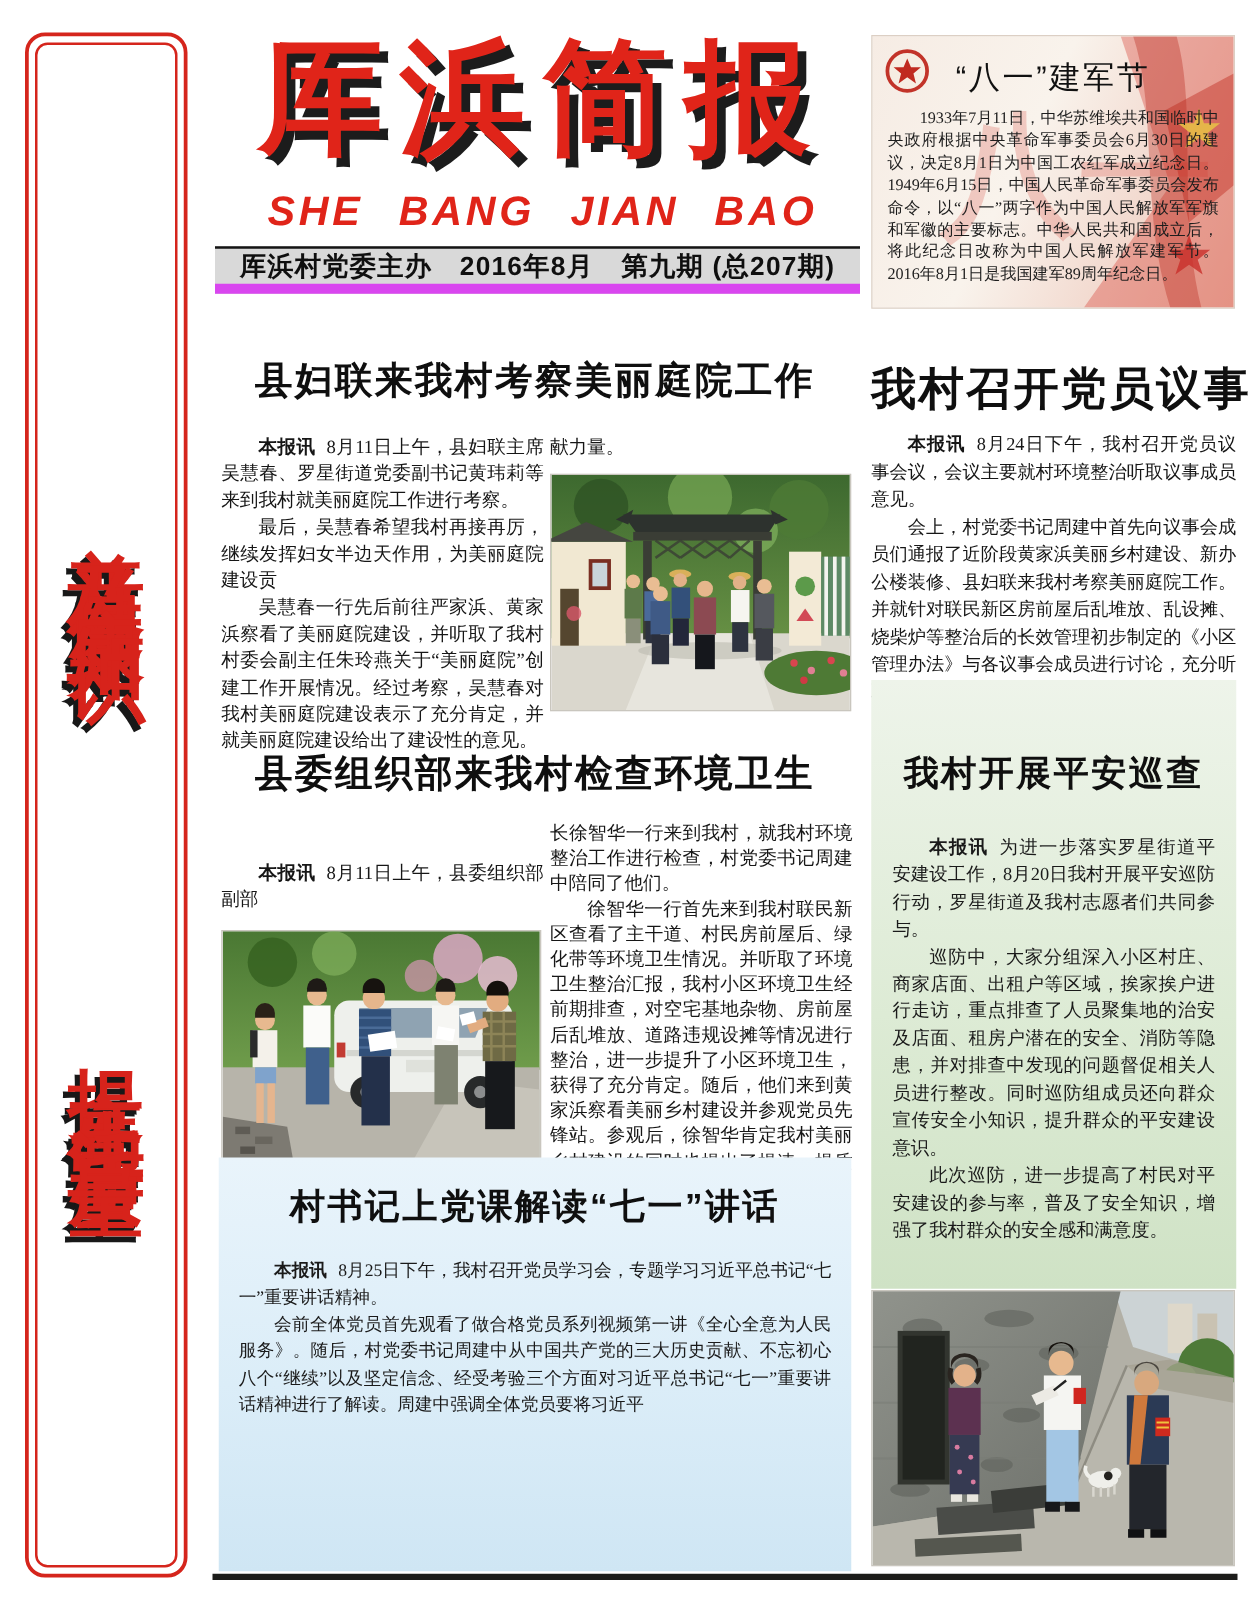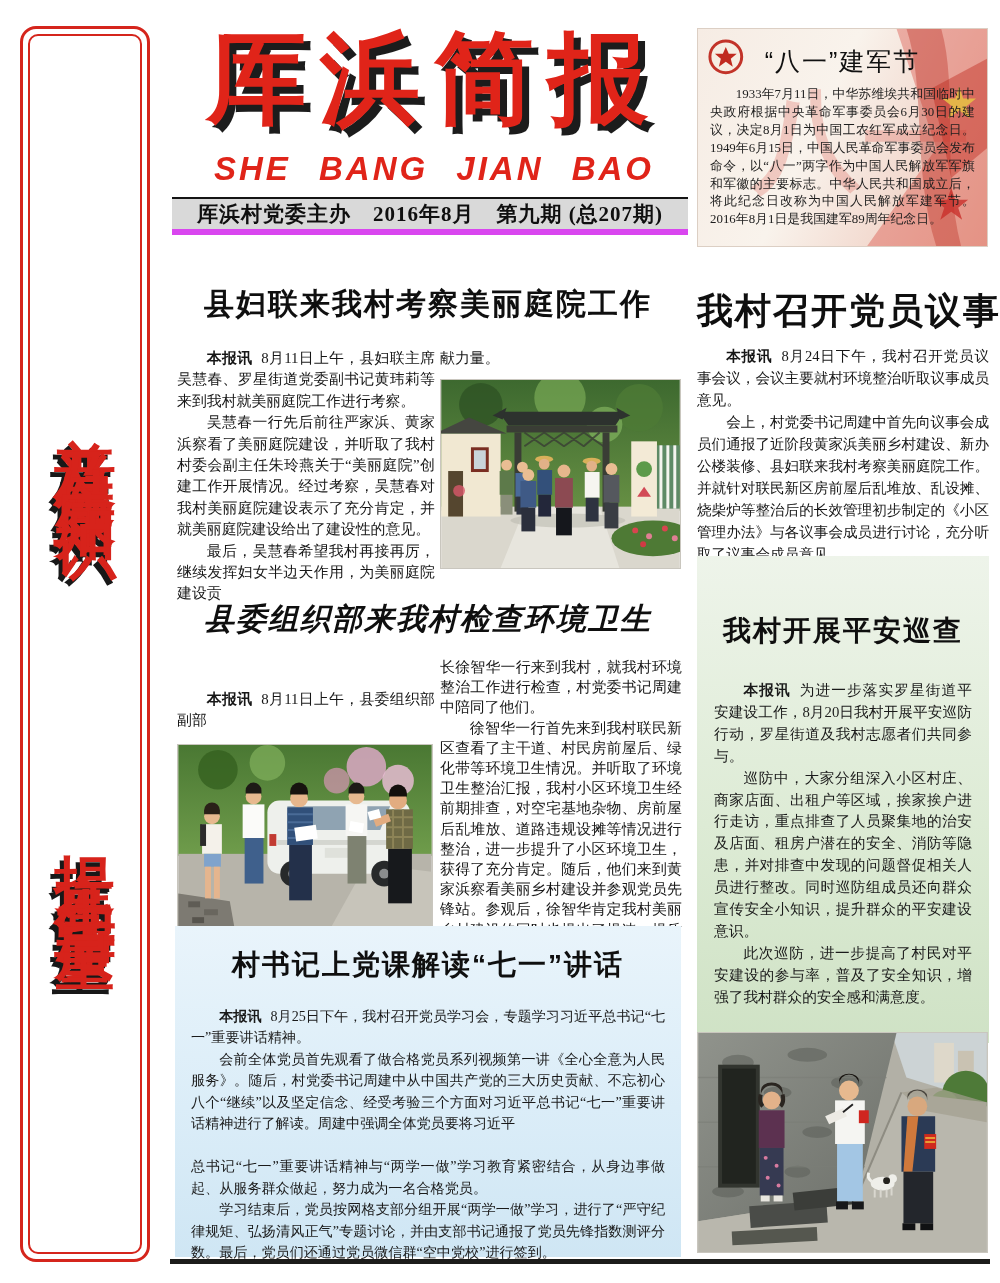--- a/index.html
+++ b/index.html
@@ -33,23 +33,23 @@
     font-size:100px; line-height:120px; letter-spacing:14px;
     color:#e02419; text-shadow:7px 7px 0 #1c1c1c; white-space:nowrap;
   }
   .masthead-sub {
     position:absolute; left:178px; top:150px; width:512px; text-align:center;
     font-family:"Liberation Sans","DejaVu Sans",sans-serif; font-style:italic; font-weight:bold;
     font-size:33px; letter-spacing:3px; word-spacing:16px; color:#e02419; white-space:nowrap;
   }
   .issue-bar {
     position:absolute; left:172px; top:197px; width:516px; height:38px;
-    background:#d9d9d9; border-top:2px solid #141414; border-bottom:6px solid #d946ef;
+    background:#d9d9d9; border-top:2px solid #141414; border-bottom:8px solid #d946ef;
     display:flex; align-items:center; justify-content:center;
-    font-family:Liberation Serif, serif; font-weight:bold;
+    font-family:Liberation Sans, sans-serif; font-weight:bold;
     font-size:21px; color:#0f0f0f; letter-spacing:1px; white-space:nowrap;
   }
 
   
   .army-box {
     position:absolute; left:697px; top:28px; width:291px; height:219px;
     background:linear-gradient(115deg,#f6ece4 0%,#f9f3ec 42%,#f3dcd2 68%,#ecc3b2 100%);
     border:1px solid #dccfc4; overflow:hidden;
   }
   .army-box svg.deco { position:absolute; inset:0; }
@@ -80,28 +80,28 @@
   .t-funlian { left:175px; top:284px; width:506px; font-size:30px; }
   .c-funlian-1 { left:177px; top:348px; width:258px; }
   .c-funlian-2 { left:440px; top:348px; width:241px; }
   .c-funlian-2 .photo { margin-top:10px; }
 
   
   .t-yishihui { left:697px; top:287px; width:292px; font-size:36px; }
   .c-yishihui { left:697px; top:345px; width:292px; font-size:14.6px; line-height:22px; }
 
   
-  .t-zuzhibu { left:175px; top:599px; width:506px; font-size:30px;font-style:italic; }
+  .t-zuzhibu { left:175px; top:599px; width:506px; font-size:30px; }
   .c-zuzhibu-1 { left:177px; top:689px; width:258px; }
   .c-zuzhibu-1 .photo { margin-top:12px; }
   .c-zuzhibu-2 { left:440px; top:657px; width:242px; font-size:14.9px; line-height:20.2px; }
 
   
   .green-box {
-    position:absolute; left:697px; top:556px; width:292px; height:487px;
+    position:absolute; left:697px; top:544px; width:292px; height:487px;
     background:linear-gradient(180deg,#eef4ea 0%,#ddebd5 55%,#cfe2c5 100%);
   }
   .green-box .art-title-in {
     margin-top:56px; text-align:center; font-family:"Liberation Sans","DejaVu Sans",sans-serif;
     font-weight:900; font-size:28px; letter-spacing:2px; color:#0f0f0f;
   }
   .green-body { padding:30px 17px 0 17px; font-size:14.7px; line-height:21.9px; text-align:justify; }
 
   
   .blue-box {
@@ -152,22 +152,22 @@
       <polygon points="28,18 31,25 39,25 33,30 35,38 28,33 21,38 23,30 17,25 25,25" fill="#c02a1f"></polygon>
     </g>
   </svg>
   <div class="army-title">“八一”建军节</div>
   <p class="army-body">1933年7月11日，中华苏维埃共和国临时中央政府根据中央革命军事委员会6月30日的建议，决定8月1日为中国工农红军成立纪念日。1949年6月15日，中国人民革命军事委员会发布命令，以“八一”两字作为中国人民解放军军旗和军徽的主要标志。中华人民共和国成立后，将此纪念日改称为中国人民解放军建军节。2016年8月1日是我国建军89周年纪念日。</p>
 </div>
 
 <div class="art-title t-funlian">县妇联来我村考察美丽庭院工作</div>
 <div class="body-col c-funlian-1">
   <p class="para"><b class="lead">本报讯</b><span>8月11日上午，县妇联主席吴慧春、罗星街道党委副书记黄玮莉等来到我村就美丽庭院工作进行考察。</span></p>
+  <p class="para">最后，吴慧春希望我村再接再厉，继续发挥妇女半边天作用，为美丽庭院建设贡</p>
   <p class="para">吴慧春一行先后前往严家浜、黄家浜察看了美丽庭院建设，并听取了我村村委会副主任朱玲燕关于“美丽庭院”创建工作开展情况。经过考察，吴慧春对我村美丽庭院建设表示了充分肯定，并就美丽庭院建设给出了建设性的意见。</p>
-  <p class="para">最后，吴慧春希望我村再接再厉，继续发挥妇女半边天作用，为美丽庭院建设贡</p>
 </div>
 <div class="body-col c-funlian-2">
   <p class="para noindent">献力量。</p>
   <svg class="photo" width="241" height="190" viewBox="0 0 241 190" title="美丽庭院考察现场：村口木廊门前考察组交流">
     <defs>
       <linearGradient id="fol1" x1="0" y1="0" x2="0" y2="1">
         <stop offset="0" stop-color="#3d692f"></stop>
           <stop offset="1" stop-color="#679044"></stop>
       </linearGradient>
     </defs>
@@ -338,24 +338,20 @@
   </div>
 </div>
 
 <div class="blue-box">
   <div class="art-title-in">村书记上党课解读“七一”讲话</div>
   <div class="blue-cols">
     <div class="blue-col">
       <p class="para"><b class="lead">本报讯</b><span>8月25日下午，我村召开党员学习会，专题学习习近平总书记“七一”重要讲话精神。</span></p>
       <p class="para">会前全体党员首先观看了做合格党员系列视频第一讲《全心全意为人民服务》。随后，村党委书记周建中从中国共产党的三大历史贡献、不忘初心八个“继续”以及坚定信念、经受考验三个方面对习近平总书记“七一”重要讲话精神进行了解读。周建中强调全体党员要将习近平</p>
     </div>
-    <div class="blue-col">
-      <p class="para noindent">总书记“七一”重要讲话精神与“两学一做”学习教育紧密结合，从身边事做起、从服务群众做起，努力成为一名合格党员。</p>
-      <p class="para">学习结束后，党员按网格支部分组开展“两学一做”学习，进行了“严守纪律规矩、弘扬清风正气”专题讨论，并由支部书记通报了党员先锋指数测评分数。最后，党员们还通过党员微信群“空中党校”进行签到。</p>
-    </div>
   </div>
 </div>
 
 <div class="photo3-wrap">
   <svg class="photo" width="291" height="221" viewBox="0 0 291 221" title="平安巡查现场：佩戴红袖章的巡防队员走访住户">
     <defs>
       <linearGradient id="wall3" x1="0" y1="0" x2="1" y2="1">
         <stop offset="0" stop-color="#90938c"></stop>
           <stop offset="1" stop-color="#6d706a"></stop>
       </linearGradient>

